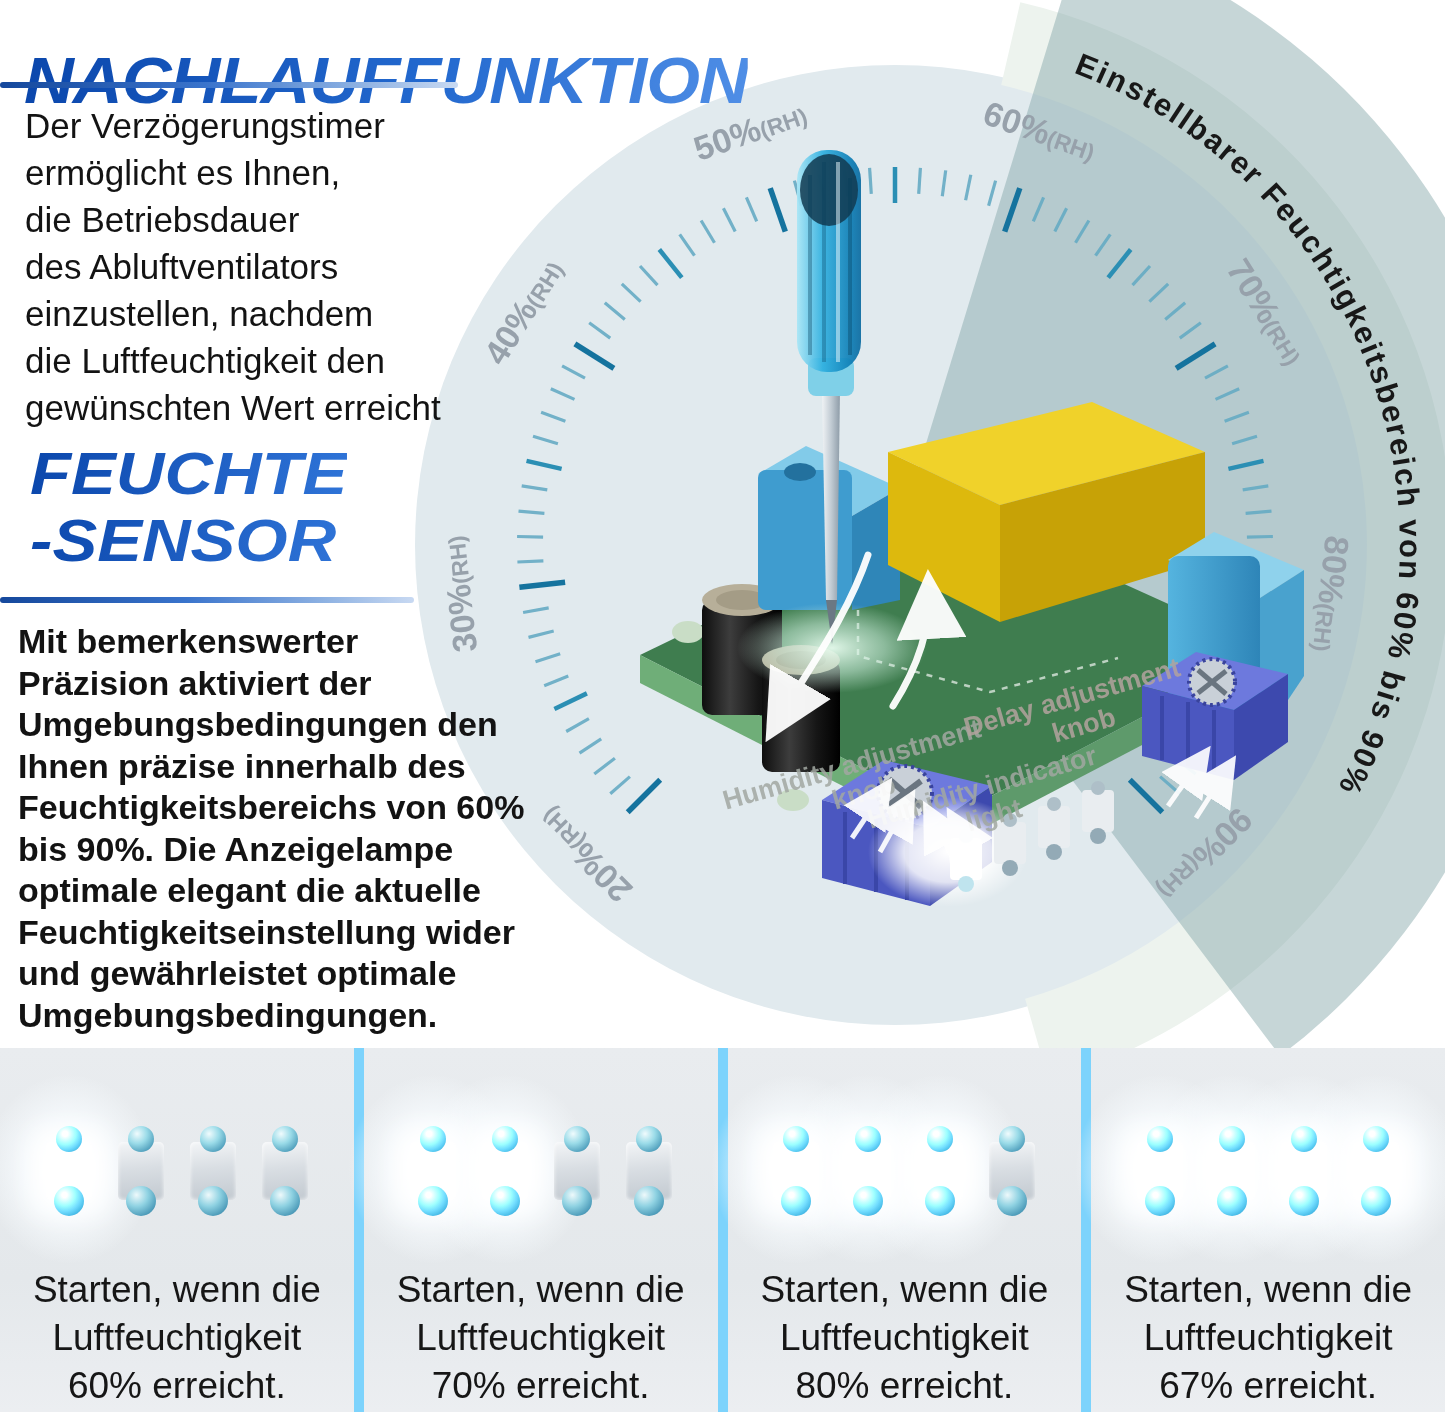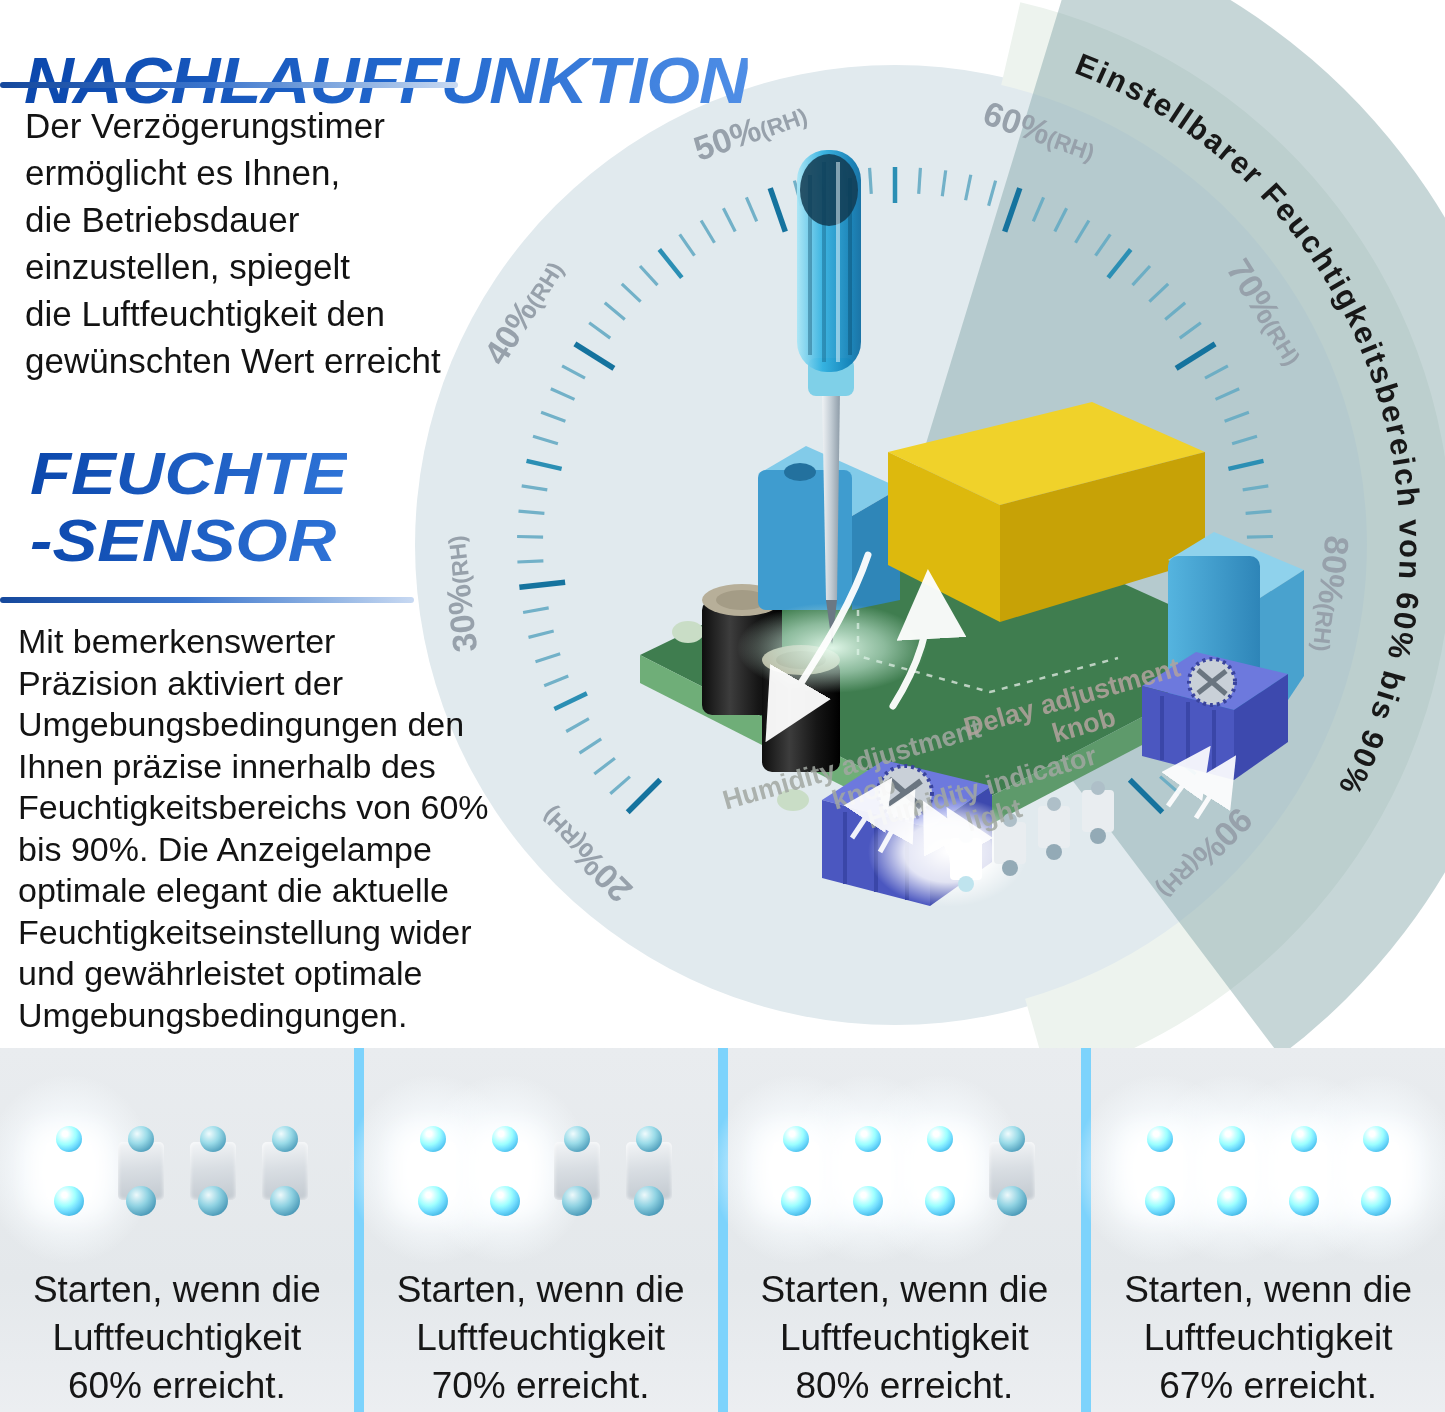--- a/index.html
+++ b/index.html
@@ -11,21 +11,21 @@
     font:italic bold 64px/76px "Liberation Sans",sans-serif;letter-spacing:-1px;
     transform:scaleX(1.08);transform-origin:0 50%;
     background:linear-gradient(93deg,#0b47ac 0%,#2268ce 55%,#4f8ee6 100%);
     -webkit-background-clip:text;background-clip:text;-webkit-text-fill-color:transparent;color:#1a5dc8;}
   .rule{position:absolute;height:6px;border-radius:3px;
     background:linear-gradient(90deg,#15489c 0%,#3a74cc 45%,#8db1e2 78%,#c8d9f2 100%);}
   .rule1{left:0;top:82px;width:458px;}
   .rule2{left:0;top:597px;width:414px;}
   .body-text{position:absolute;color:#131313;}
   .body1{left:25px;top:102px;font-size:35px;line-height:47px;}
-  .body2{left:18px;top:621px;font-size:34px;line-height:41.5px;}
+  .body2{left:18px;top:621px;font-size:34px;line-height:41.5px;font-weight:bold;}
   .h-sensor{position:absolute;left:30px;top:440px;white-space:nowrap;
     font:italic bold 60px/67px "Liberation Sans",sans-serif;letter-spacing:0px;
     transform:scaleX(1.12);transform-origin:0 0;
     background:linear-gradient(93deg,#0b47ac 0%,#2f74d8 100%);
     -webkit-background-clip:text;background-clip:text;-webkit-text-fill-color:transparent;color:#1a5dc8;}
 
   .panels{position:absolute;left:0;top:1048px;width:1445px;height:384px;display:flex;gap:10px;background:#7dd3fc;}
   .panel{flex:1;position:relative;display:flex;flex-direction:column;align-items:center;
     background:linear-gradient(180deg,#e9ecef 0%,#e4e8eb 60%,#edeff2 100%);}
   .led-row{margin-top:84px;display:flex;}
@@ -312,21 +312,22 @@
       <line x1="1196" y1="818" x2="1228" y2="768" marker-end="url(#mArrow)"></line>
     </g>
   </svg>
 
   <h1 class="h-title">NACHLAUFFUNKTION</h1>
   <div class="rule rule1"></div>
   <div class="body-text body1">
       <div>Der Verzögerungstimer</div>
       <div>ermöglicht es Ihnen,</div>
       <div>die Betriebsdauer</div>
-      <div>einzustellen, spiegelt</div>
+      <div>des Abluftventilators</div>
+      <div>einzustellen, nachdem</div>
       <div>die Luftfeuchtigkeit den</div>
       <div>gewünschten Wert erreicht</div>
     </div>
 
   <div class="h-sensor">
     <div>FEUCHTE</div>
     <div>-SENSOR</div>
   </div>
   <div class="rule rule2"></div>
   <div class="body-text body2">

